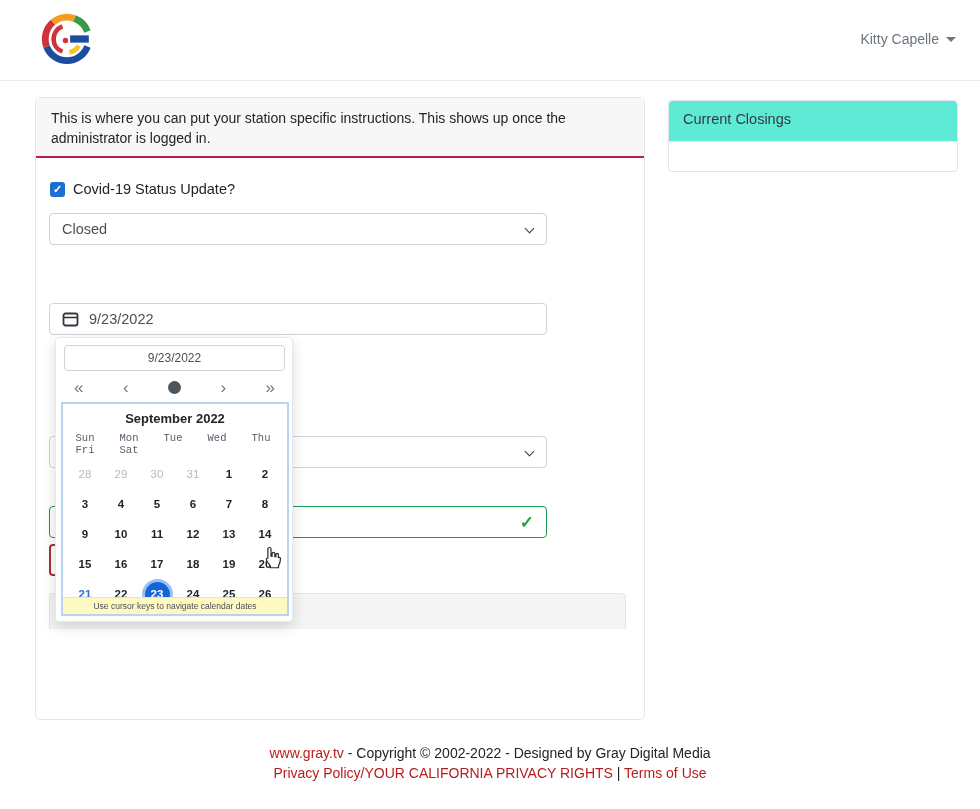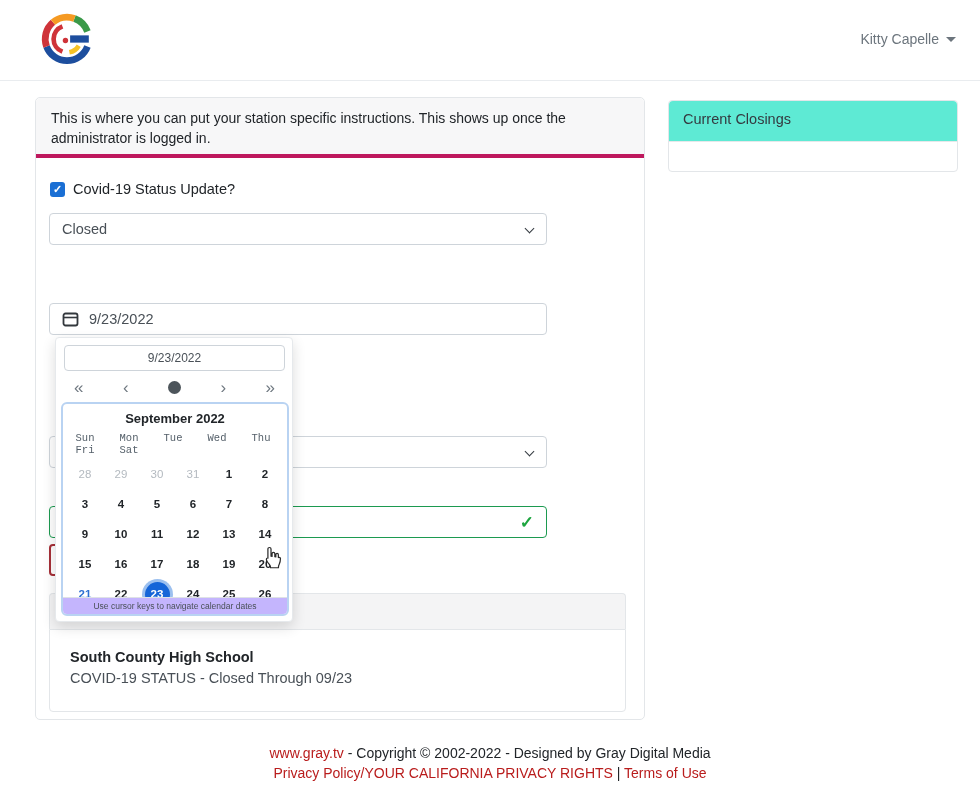--- a/index.html
+++ b/index.html
@@ -8,21 +8,21 @@
     position:relative; width:980px; height:809px; overflow:hidden;
     background:#fff; font-family:"Liberation Sans", sans-serif; color:#212529;
   }
   
   .header { position:absolute; left:0; top:0; width:980px; height:81px; background:#fff; border-bottom:1px solid #e9ecef; }
   .logo { position:absolute; left:40px; top:12px; width:54px; height:54px; }
   .user-menu { position:absolute; right:24px; top:31px; font-size:14px; color:#6c757d; cursor:default; display:flex; align-items:center; gap:7px; }
   .caret-down { width:0; height:0; border-left:5px solid transparent; border-right:5px solid transparent; border-top:5px solid #6c757d; display:inline-block; }
   
   .main-panel { position:absolute; left:35px; top:97px; width:610px; height:623px; background:#fff; border:1px solid #e3e6e9; border-radius:5px; }
-  .banner { position:absolute; left:0; top:0; width:608px; height:60px; background:#f7f7f8; border-bottom:4px solid #be185d; border-radius:5px 5px 0 0; padding:10px 15px; font-size:14px; line-height:1.45; color:#212529; }
+  .banner { position:absolute; left:0; top:0; width:608px; height:60px; background:#f7f7f8; border-bottom:2px solid #be185d; border-radius:5px 5px 0 0; padding:10px 15px; font-size:14px; line-height:1.45; color:#212529; }
   .check-row { position:absolute; left:14px; top:83px; display:flex; align-items:center; gap:8px; font-size:14.5px; color:#212529; }
   .checkbox { width:15px; height:15px; background:#1a6fd4; border-radius:3px; color:#fff; font-size:11px; font-weight:bold; display:flex; align-items:center; justify-content:center; line-height:1; }
   .field { position:absolute; left:13px; width:498px; height:32px; background:#fff; border:1px solid #ced4da; border-radius:4px; display:flex; align-items:center; padding:0 12px; font-size:14.5px; color:#495057; }
   .select .chev { position:absolute; right:13px; top:11px; width:7px; height:7px; border-right:1.8px solid #343a40; border-bottom:1.8px solid #343a40; transform:rotate(45deg); }
   .sel-closed { top:115px; }
   .sel-through { top:160px; }
   .date-field { top:205px; gap:10px; }
   .sel-hidden { top:338px; }
   .valid-field { top:408px; border:1px solid #1c9a50; }
   .valid-check { position:absolute; right:12px; top:5px; color:#1da53f; font-size:17px; font-weight:bold; }
@@ -30,32 +30,32 @@
   .list-card-header { position:absolute; left:13px; top:495px; width:577px; height:36px; background:#f4f4f5; border:1px solid #e3e6e9; border-bottom:none; border-radius:4px 4px 0 0; }
   .list-card-body { position:absolute; left:13px; top:531px; width:577px; height:83px; background:#fff; border:1px solid #e3e6e9; border-radius:0 0 4px 4px; padding:19px 20px 0 20px; }
   .school-name { font-size:14.5px; font-weight:bold; color:#212529; margin-bottom:5px; }
   .school-status { font-size:14.5px; color:#495057; }
   
   .datepicker { position:absolute; left:55px; top:337px; width:238px; height:285px; background:#fff; border:1px solid #e6e9ec; border-radius:4px; box-shadow:0 5px 14px rgba(0,0,0,.14); z-index:10; }
   .dp-input { position:absolute; left:8px; top:7px; width:221px; height:26px; border:1px solid #ced4da; border-radius:4px; font-size:12px; color:#495057; display:flex; align-items:center; justify-content:center; background:#fff; }
   .dp-nav { position:absolute; left:8px; top:36px; width:221px; height:26px; display:flex; align-items:center; justify-content:space-between; padding:0 10px; color:#6f7880; }
   .dp-nav .nav-btn { font-size:17px; line-height:1; cursor:default; }
   .dp-dot { width:13px; height:13px; border-radius:50%; background:#4d555b; }
-  .cal-box { position:absolute; left:5px; top:64px; width:228px; height:214px; border:2px solid #b9d3f2; border-radius:6px; background:#fff; overflow:hidden; }
+  .cal-box { position:absolute; left:5px; top:64px; width:228px; height:214px; border:2px solid #b9d3f2; border-radius:0; background:#fff; overflow:hidden; }
   .cal-title { text-align:center; font-size:13px; font-weight:bold; color:#212529; margin-top:7px; }
   .cal-weekdays { display:grid; grid-template-columns:repeat(5,1fr); margin:6px 4px 0 0;font-family:Liberation Mono, monospace; }
   .cal-weekdays span { text-align:center; font-size:10.5px; color:#55606a; }
   .cal-grid { display:grid; grid-template-columns:repeat(6,1fr); grid-auto-rows:30px; margin:3px 4px 0 4px; align-items:center; }
   .cal-cell { text-align:center; font-size:11.5px; font-weight:bold; color:#212529; position:relative; line-height:30px; }
   .cal-cell.muted { color:#b4bac0; font-weight:normal; }
   .cal-cell.today { color:#2d6fd2; }
   .cal-cell.selected { color:#fff; }
   .cal-cell.selected::before { content:""; position:absolute; left:50%; top:50%; width:25px; height:25px; margin:-12.5px 0 0 -12.5px; background:#1565d8; border-radius:50%; box-shadow:0 0 0 3px #9cc0ef; z-index:-1; }
   .cal-cell.selected { z-index:0; }
-  .cal-foot { position:absolute; left:0; bottom:0; width:100%; height:17px; border-top:1px solid #dee2e6; font-size:8.5px; color:#495057; text-align:center; line-height:16px; background:#c4b5fd; }
+  .cal-foot { position:absolute; left:0; bottom:0; width:100%; height:17px; border-top:1px solid #dee2e6; font-size:8.5px; color:#495057; text-align:center; line-height:16px; background:#fef9c3; }
   
   .closings-card { position:absolute; left:668px; top:100px; width:290px; height:72px; border:1px solid #e3e6e9; border-radius:4px; background:#fff; }
   .closings-header { height:41px; background:#5eead4; border-bottom:1px solid #e6e8ea; border-radius:4px 4px 0 0; padding:10px 14px; font-size:14.5px; color:#343a40; }
   
   .footer { position:absolute; left:0; top:743px; width:980px; text-align:center; font-size:14px; line-height:1.45; color:#212529; }
   .footer a, .link { color:#b91c1c; text-decoration:none; cursor:pointer; }
   
   .cursor { position:absolute; left:262px; top:546px; z-index:30; }
 </style>
 </head>
@@ -106,24 +106,20 @@
       <span class="chev"></span>
     </div>
 
     <div class="field valid-field">
       <span class="valid-check">✓</span>
     </div>
 
     <div class="danger-box"></div>
 
     <div class="list-card-header"></div>
-    <div class="list-card-body">
-      <div class="school-name">South County High School</div>
-      <div class="school-status">COVID-19 STATUS - Closed Through 09/23</div>
-    </div>
   </div>
 
   <div class="datepicker">
     <div class="dp-input">9/23/2022</div>
     <div class="dp-nav">
       <span class="nav-btn">«</span>
       <span class="nav-btn">‹</span>
       <span class="dp-dot"></span>
       <span class="nav-btn">›</span>
       <span class="nav-btn">»</span>

